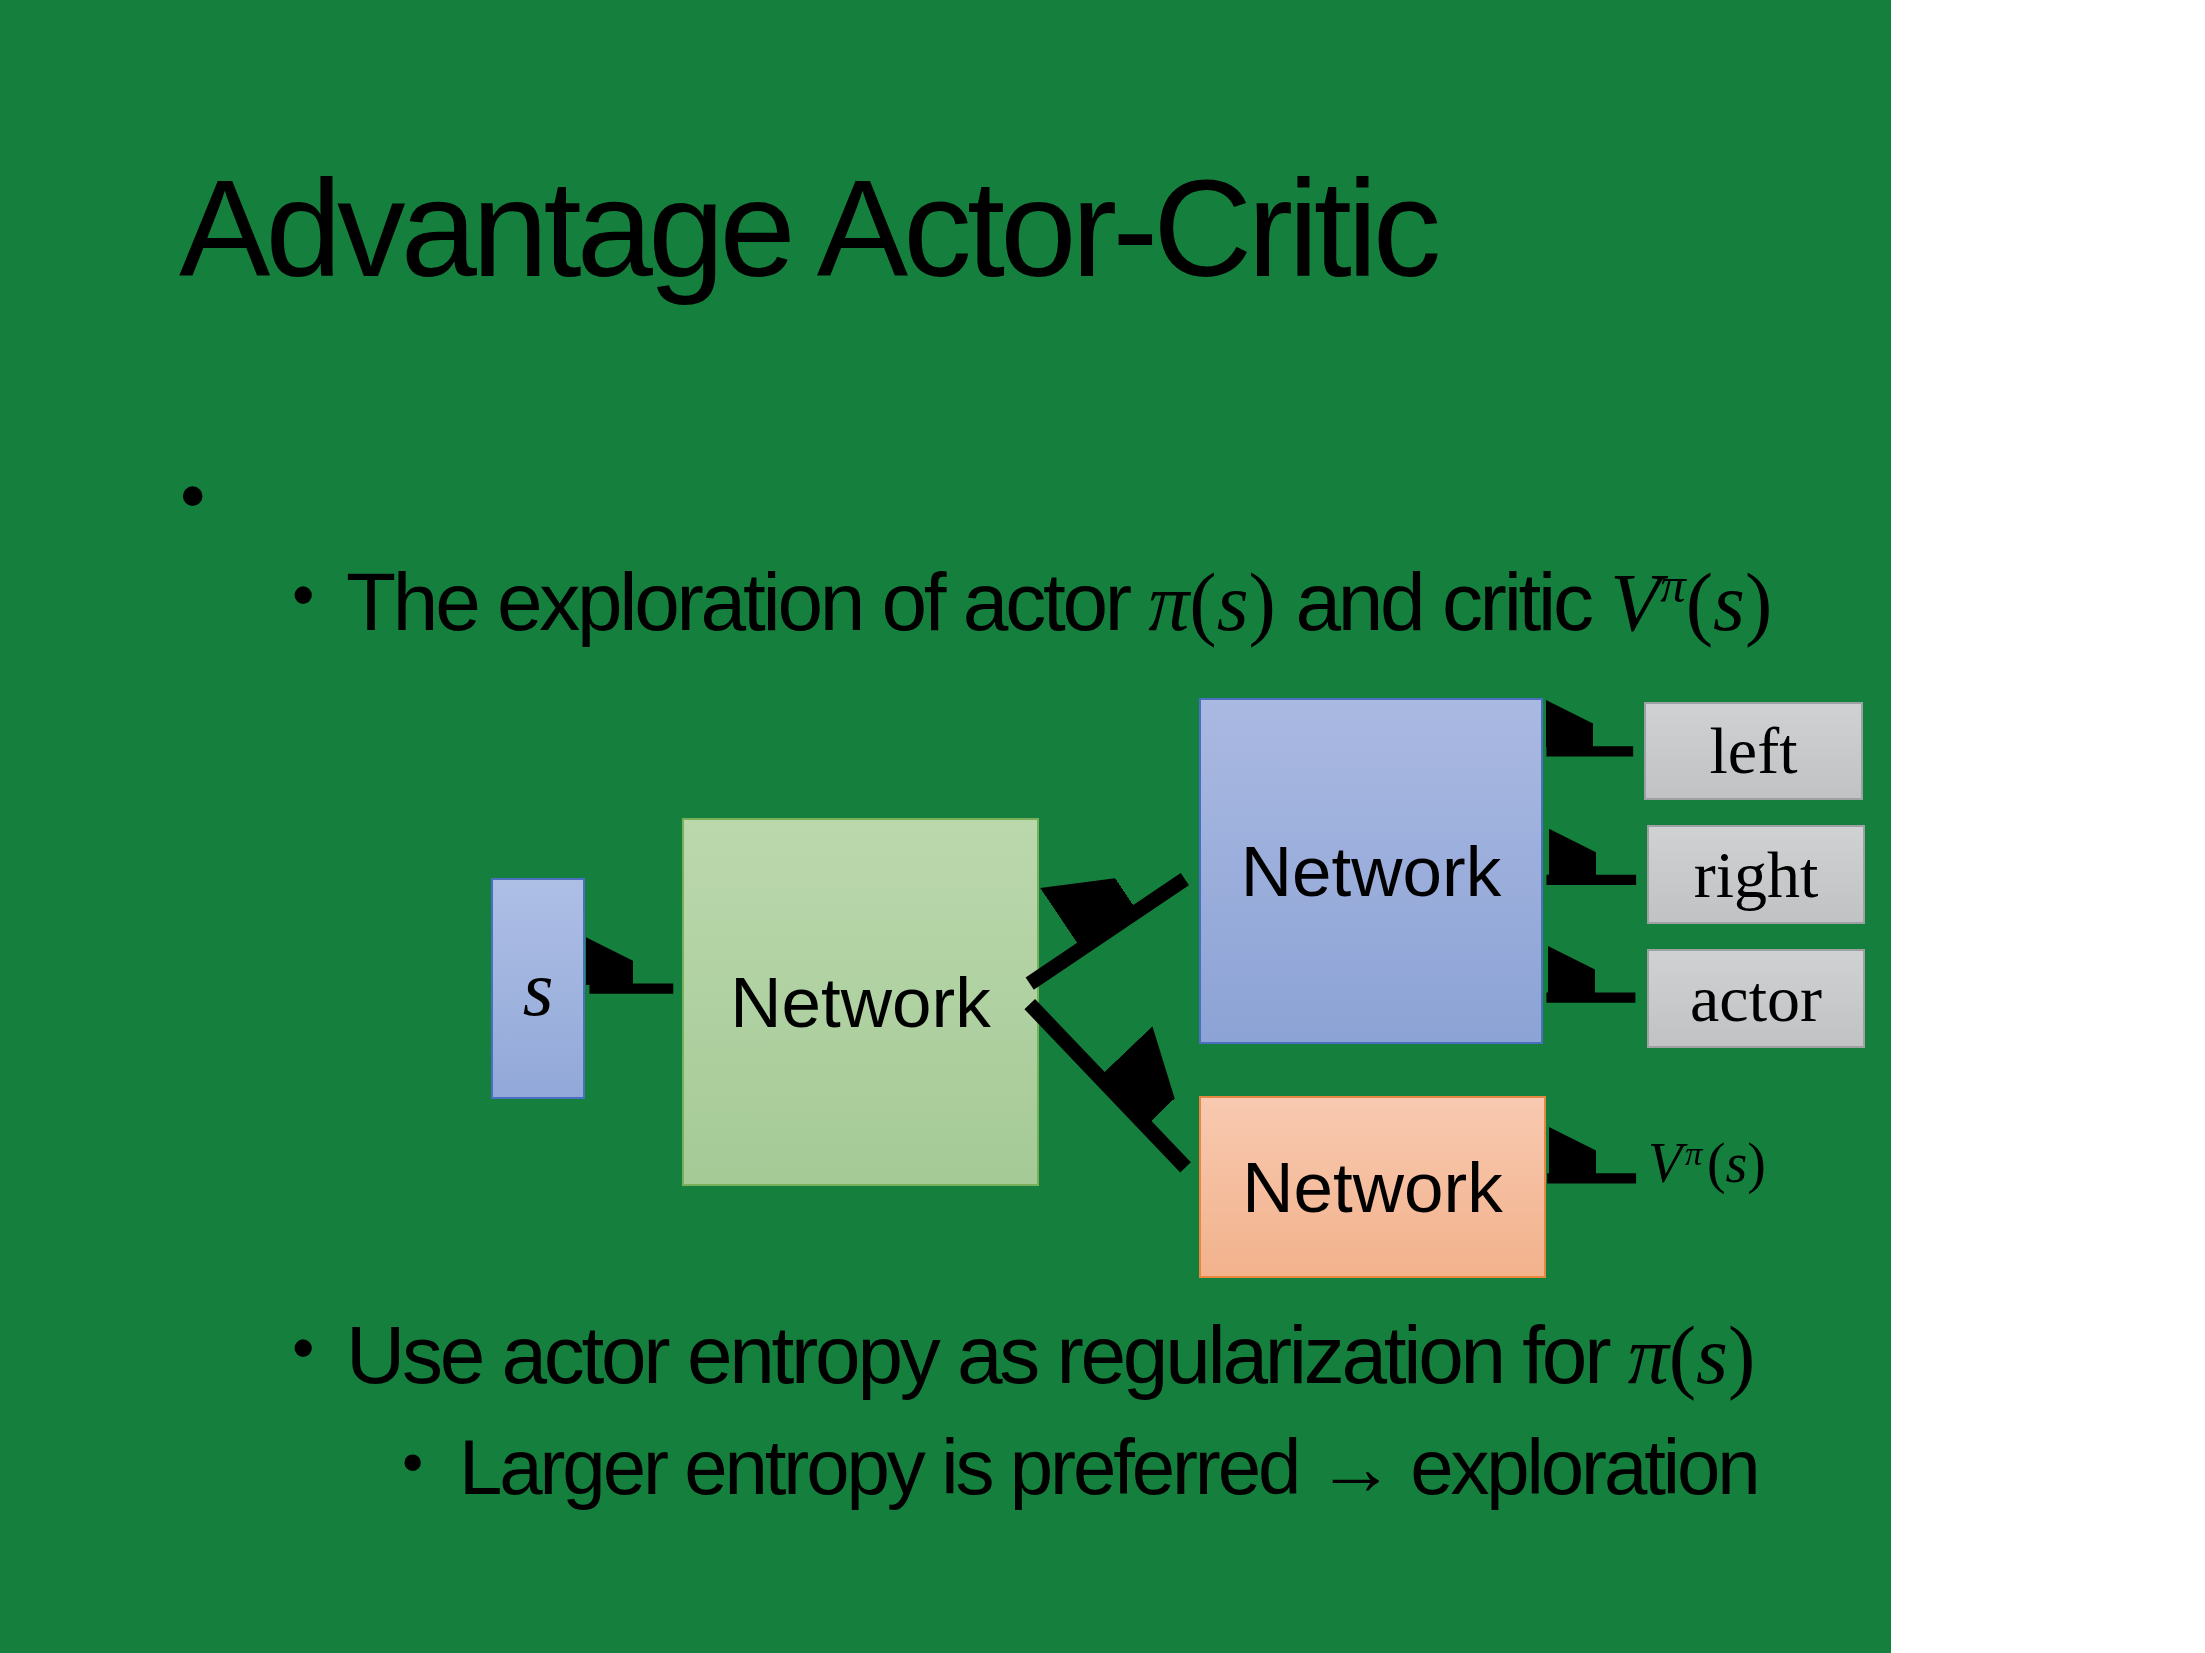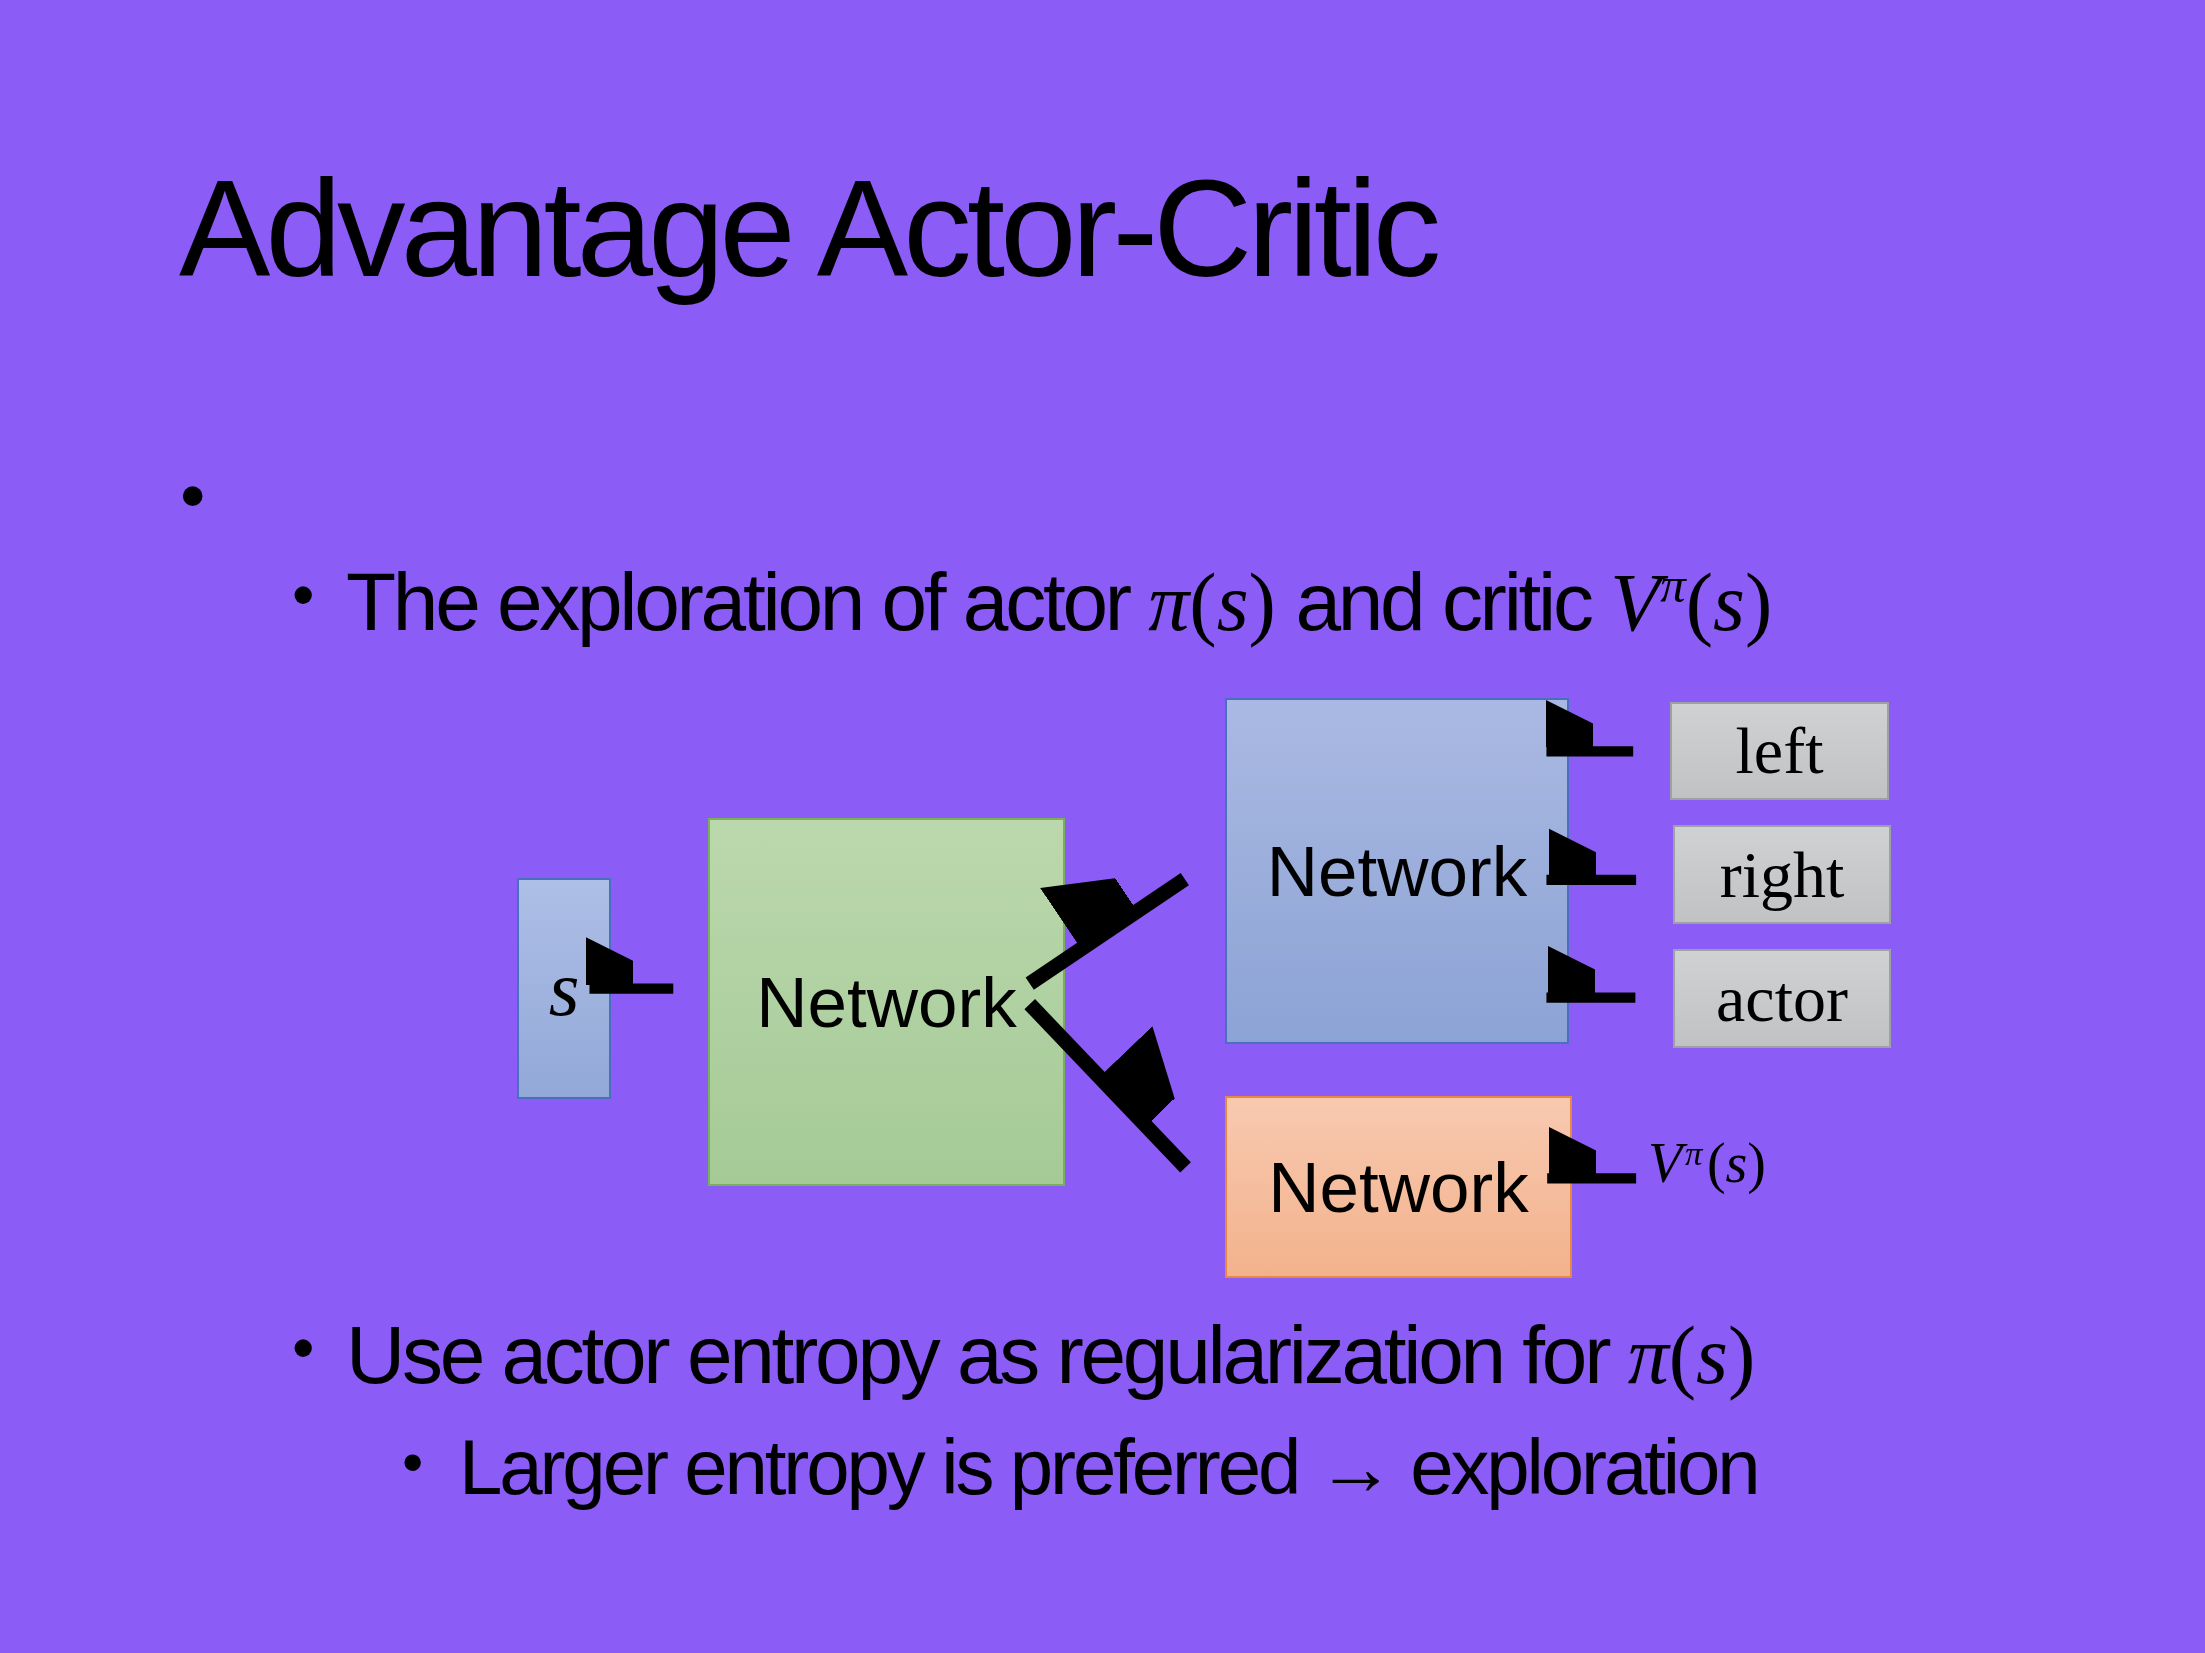--- a/index.html
+++ b/index.html
@@ -1,17 +1,17 @@
 <!DOCTYPE html>
 <html style="font-size:11.8px"><head>
 <meta charset="utf-8">
 <style>
   html,body { margin:0; padding:0; background:#ffffff; }
   .slide {
-    position:relative; width:2205px; height:1654px; background:#8b5cf6;
+    position:relative; width:1891px; height:1654px; background:#15803d;
     font-family:"Liberation Sans", sans-serif; color:#000; overflow:hidden;
   }
   .title {
     position:absolute; left:179px; top:147px; margin:0;
     font-size:137px; font-weight:400; letter-spacing:-0.035em; line-height:1.2;
     white-space:nowrap;
   }
   .line { position:absolute; display:flex; align-items:flex-start; white-space:nowrap; letter-spacing:-0.04em; }
   .bullet { flex:0 0 auto; font-size:0.78em; padding-top:0.08em; }
   .l1 { font-size:93px; }
@@ -23,21 +23,21 @@
   .shared .bullet, .entropy .bullet { width:54px; }
   .entropy { left:292px; top:1303px; }
   .subentropy { left:402px; top:1422px; }
   .subentropy .bullet { width:57px; }
   .tl { display:block; }
   .math { font-family:"Liberation Serif", serif; font-style:italic; letter-spacing:0; }
   .mo { font-style:normal; }
   .suppi { font-size:0.62em; position:relative; top:-0.55em; }
   .box {
     position:absolute; display:flex; align-items:center; justify-content:center;
-    box-sizing:border-box; margin-left:26px;
+    box-sizing:border-box; 
   }
   .state {
     left:491px; top:878px; width:94px; height:221px;
     background:linear-gradient(#aebfe6,#92a8d8); border:2.9px solid #4a6fbe;
     font-family:"Liberation Serif", serif; font-style:italic; font-size:79px;
   }
   .shared-net {
     left:682px; top:818px; width:357px; height:368px;
     background:linear-gradient(#bbd8ad,#a5ca96); border:2.9px solid #7ab05c;
     font-size:71px;

